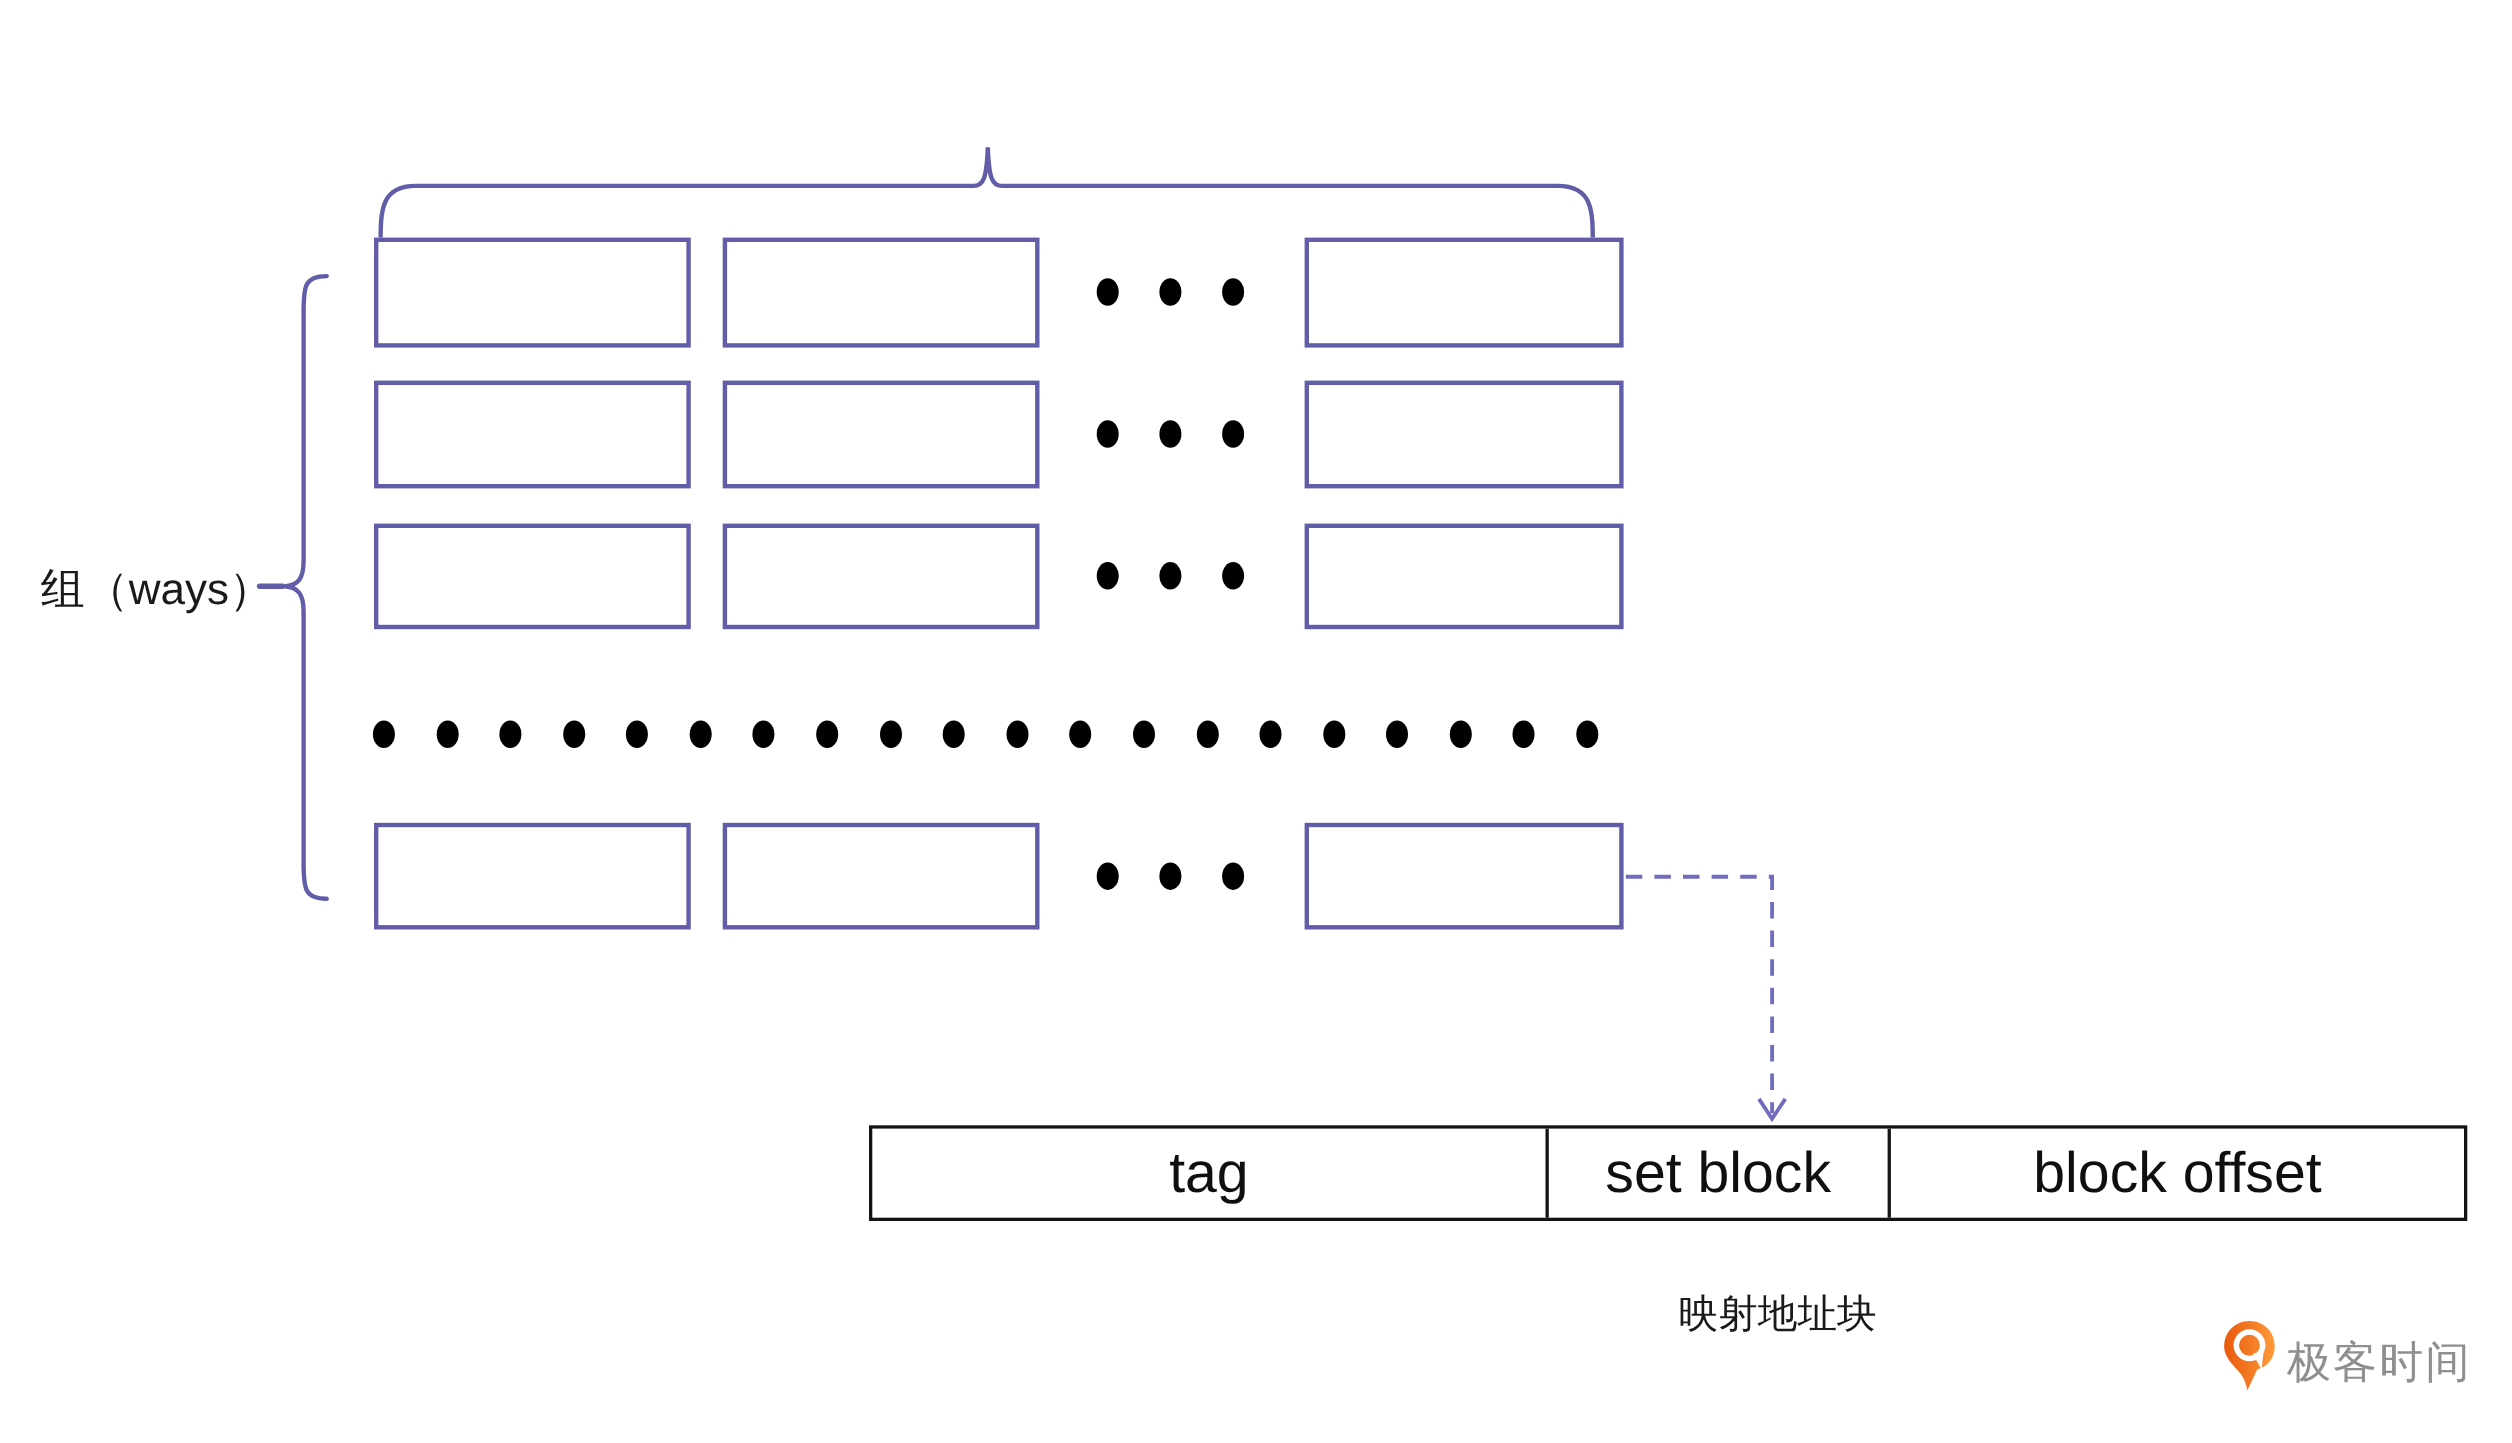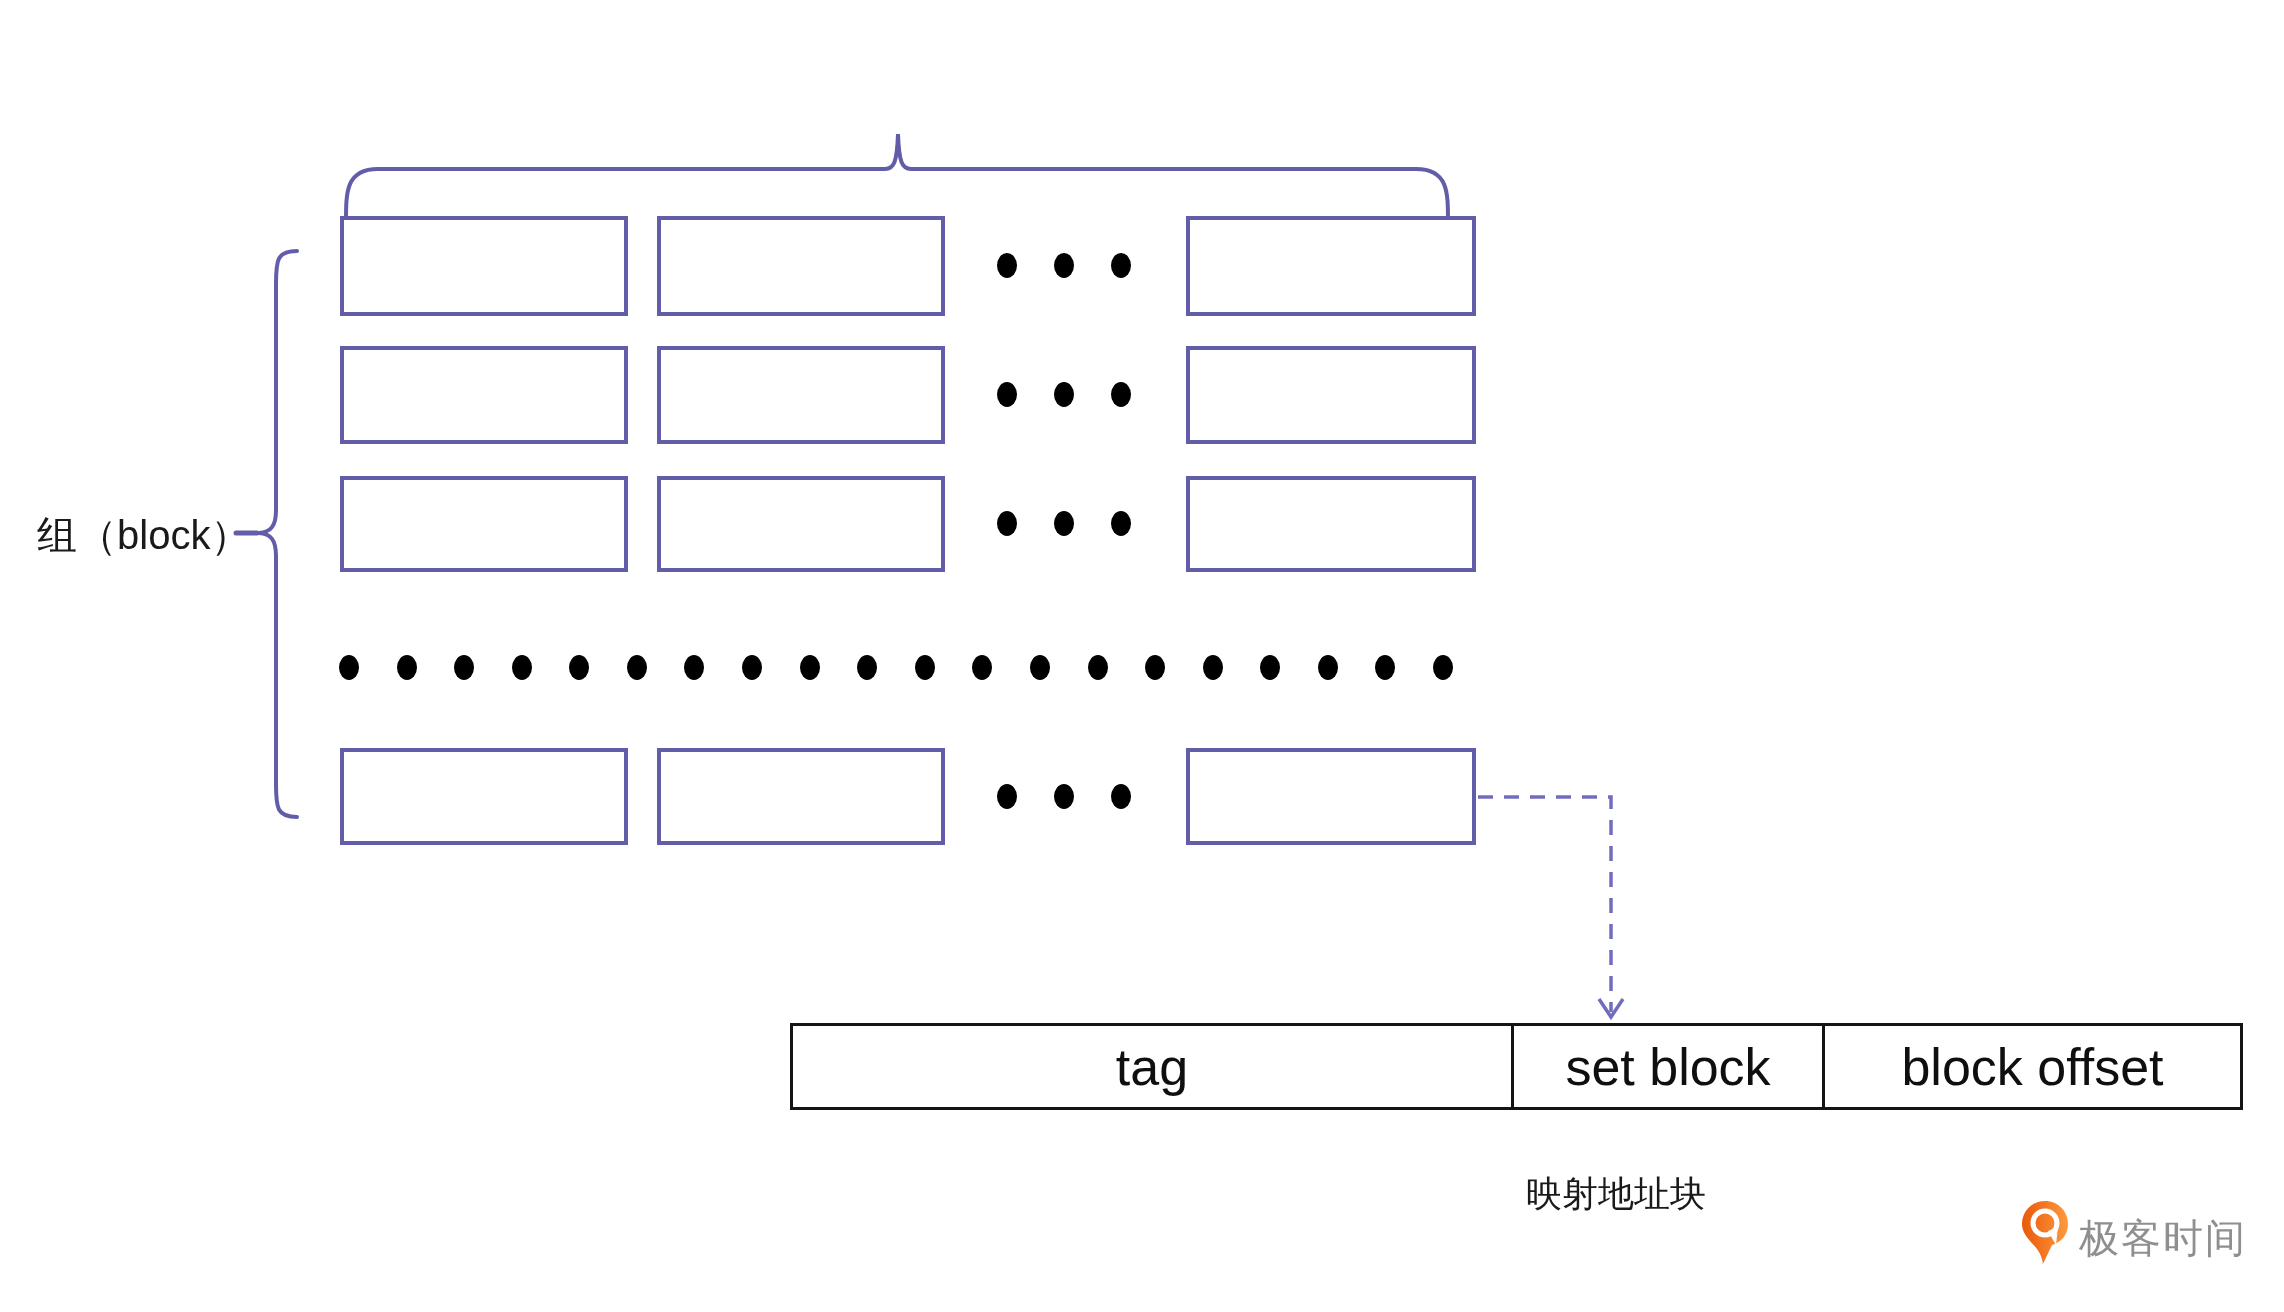--- a/index.html
+++ b/index.html
@@ -48,21 +48,21 @@
     box-sizing:border-box;
     display:flex;
     align-items:center;
     justify-content:center;
     font-size:52px;
     color:#0f0f0f;
     border-right:3px solid #141414;
     white-space:nowrap;
   }
   .addr-cell:last-child{border-right:none;}
-  .cell-tag{width:721px;}
+  .cell-tag{width:615px;}
   .cell-set{width:311px;}
   .cell-block{flex:1;}
   #overlay{position:absolute;left:0;top:0;pointer-events:none;}
   .logo{
     position:absolute;
     left:2021px;top:1200px;
     display:flex;
     align-items:flex-end;
     gap:10px;
   }
@@ -73,21 +73,21 @@
     white-space:nowrap;
   }
   .mapped-lbl{font-size:36px;text-align:center;}
 </style>
 </head>
 <body>
 
 <div id="canvas">
 
 
-  <div class="lbl" style="left:37px;top:508px;width:200px;">组（block）</div>
+  <div class="lbl" style="left:37px;top:508px;width:200px;">组（ways）</div>
 
   <svg id="overlay" width="2284" height="1312" viewBox="0 0 2284 1312">
 
     <path d="M 346 221 C 346 192 346 169 378 169 L 885 169 C 894 169 897 162 898 134
              C 899 162 902 169 911 169 L 1416 169 C 1448 169 1448 192 1448 221" fill="none" stroke="#615DA9" stroke-width="4" stroke-linecap="round"></path>
 
     <path d="M 297 251 C 277 251 276 260 276 284 L 276 510 C 276 526 271 532 259 533
              C 271 534 276 540 276 556 L 276 784 C 276 808 277 817 297 817" fill="none" stroke="#615DA9" stroke-width="4" stroke-linecap="round"></path>
 
     <line x1="236" y1="533" x2="257" y2="533" stroke="#615DA9" stroke-width="5" stroke-linecap="round"></line>

